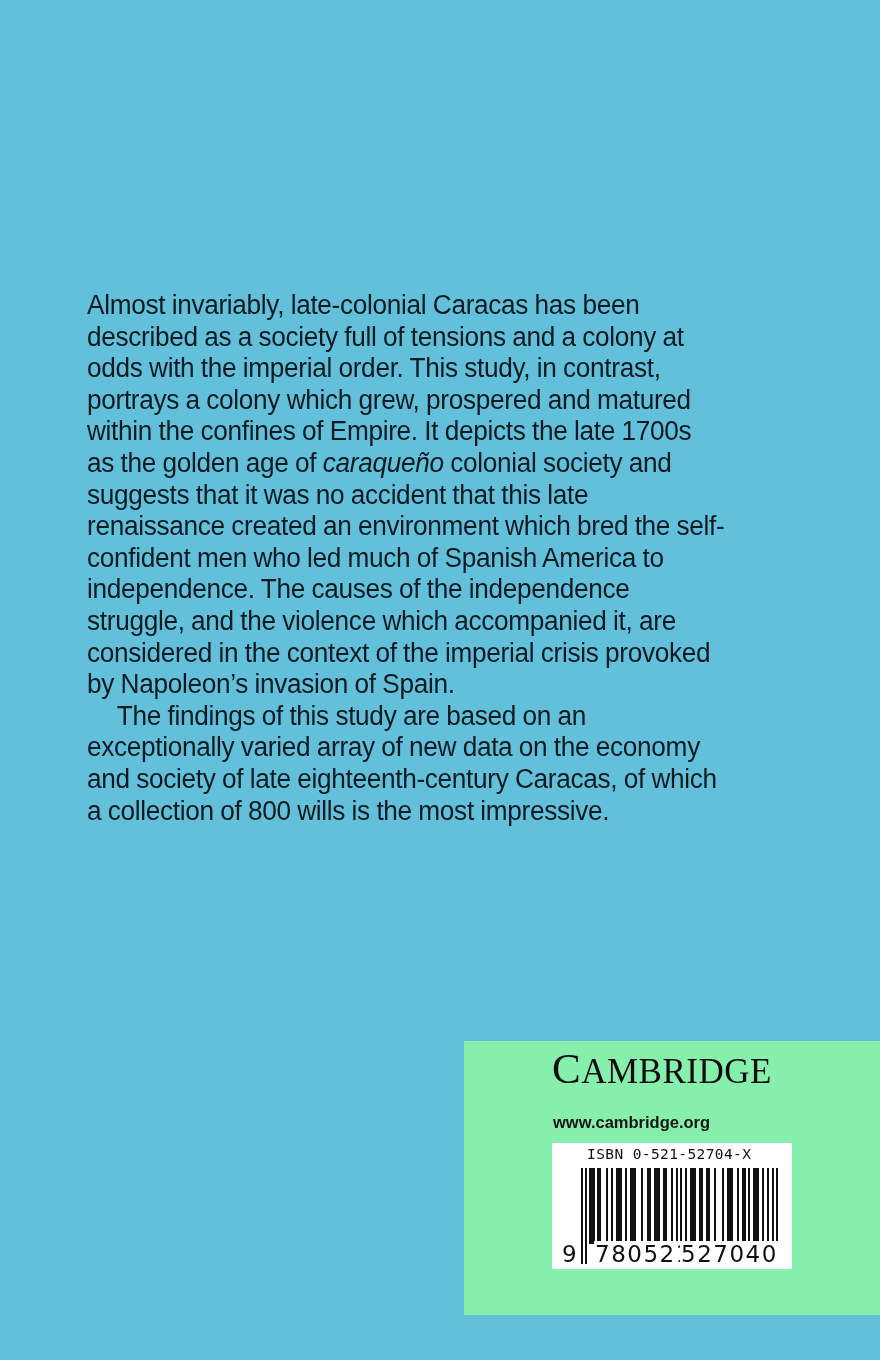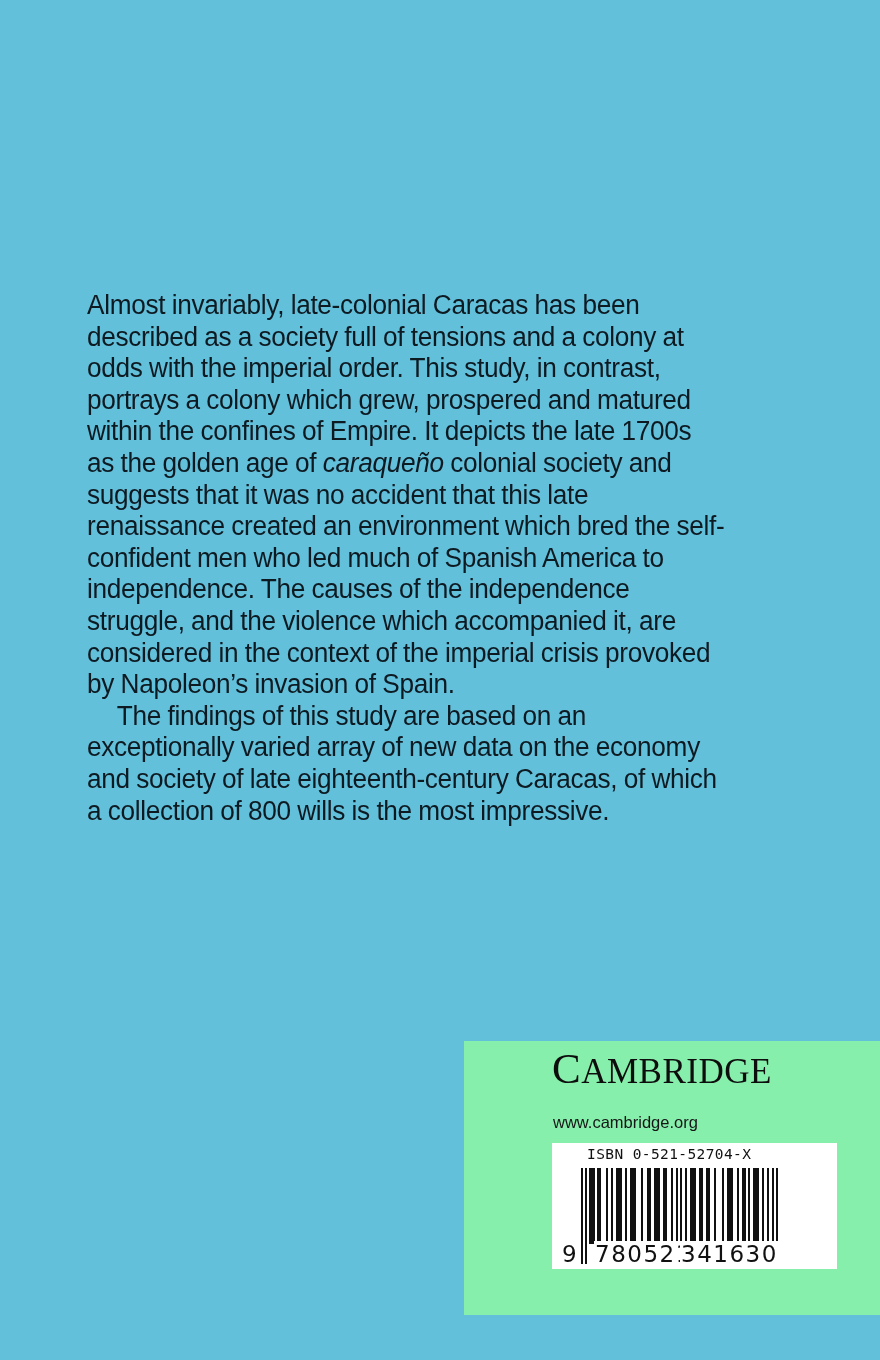--- a/index.html
+++ b/index.html
@@ -50,29 +50,29 @@
       font-weight: bold;
       font-size: 20.5px;
       letter-spacing: 0.9px;
       color: #0d0d0d;
       white-space: nowrap;
     }
     .website {
       position: absolute;
       left: 89px; top: 72px;
       font-family: "Liberation Sans", sans-serif;
-      font-weight: normal;
+      font-weight: bold;
       font-size: 16.5px;
       color: #151515;
       white-space: nowrap;
     }
     .barcode-box {
       position: absolute;
       left: 88px; top: 102px;
-      width: 285px; height: 126px;
+      width: 240px; height: 126px;
       background: #ffffff;
     }
     .isbn-text {
       position: absolute;
       left: 35px; top: 3px;
       font-family: "DejaVu Sans Mono", "Liberation Mono", monospace;
       font-size: 14.5px;
       color: #111;
       letter-spacing: 0.4px;
       white-space: nowrap;
@@ -159,16 +159,16 @@
         <rect x="172" y="0" width="6" height="76"></rect>
         <rect x="181" y="0" width="2" height="76"></rect>
         <rect x="186" y="0" width="2" height="76"></rect>
         <rect x="191" y="0" width="2" height="96"></rect>
         <rect x="195" y="0" width="2" height="96"></rect>
       </g>
     </svg>
     <div class="ean-digits">
       <span class="ean-first">9</span>
       <span class="ean-left">780521</span>
-      <span class="ean-right">341630</span>
+      <span class="ean-right">527040</span>
     </div>
   </div>
 </div>
 
 </body></html>

